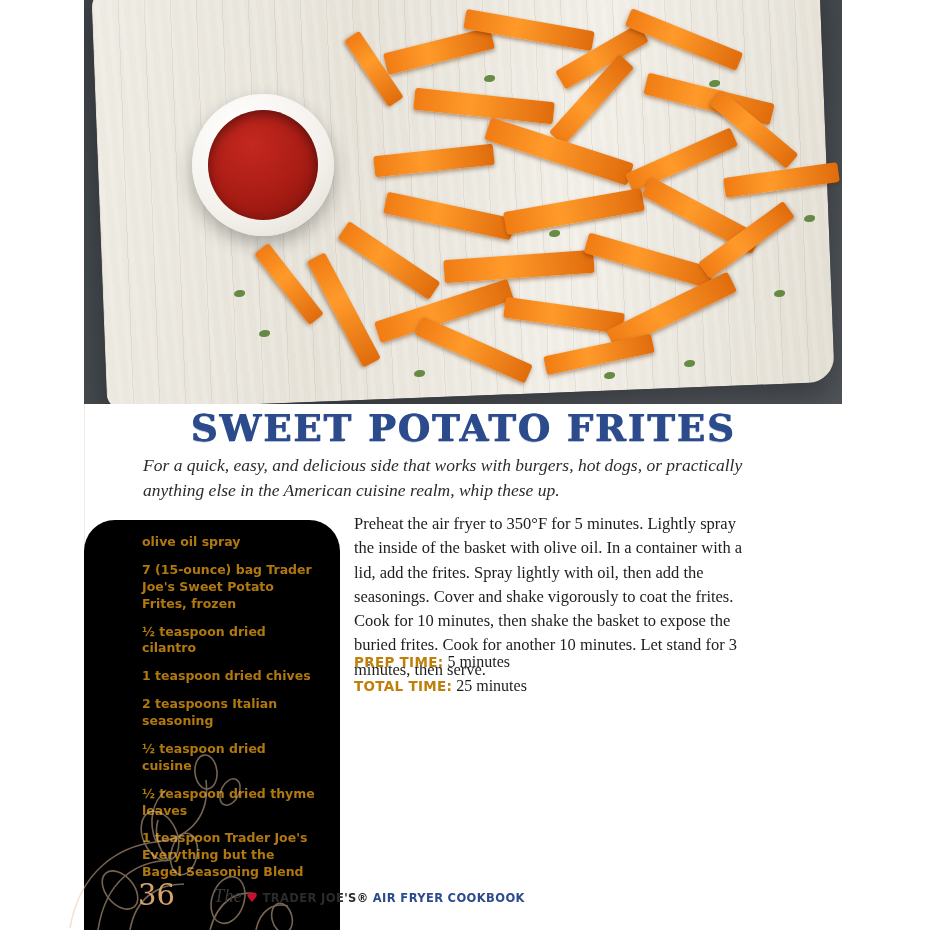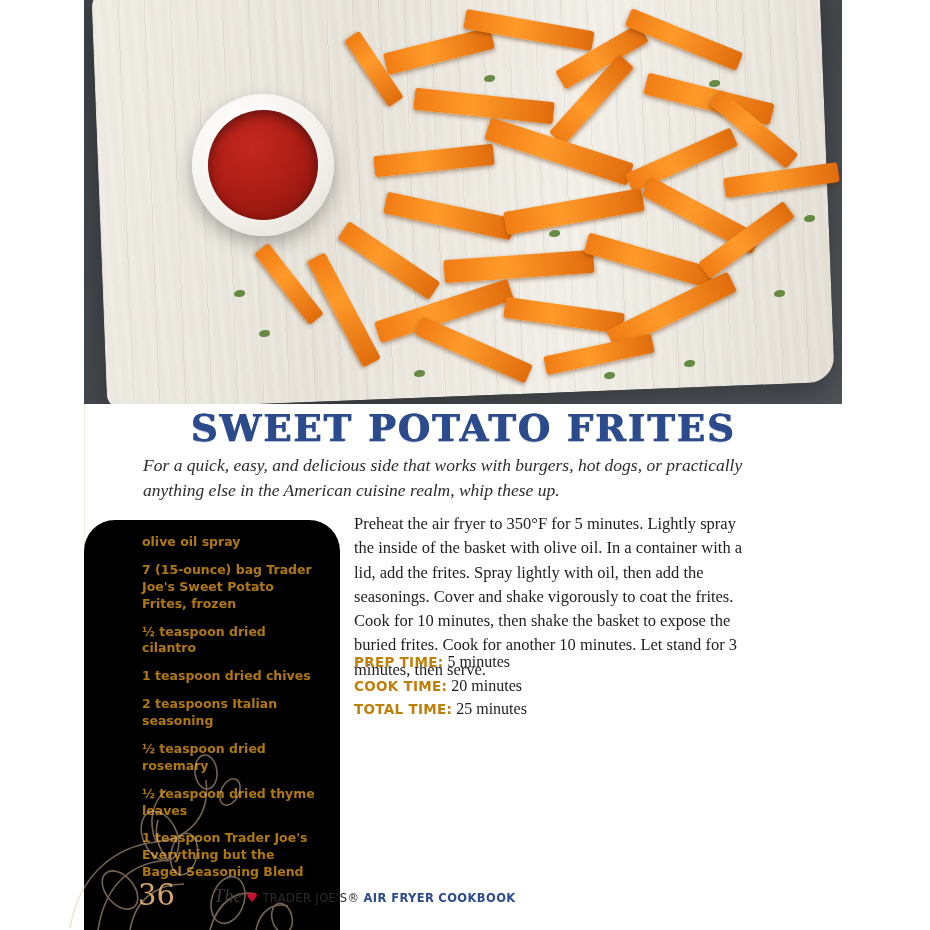--- a/index.html
+++ b/index.html
@@ -231,21 +231,21 @@
     color: #3c3c3c;
     white-space: nowrap;
   }
   .footer-line .the {
     font-family: "Liberation Serif", serif;
     font-style: italic;
     font-size: 18px;
     color: #3c3c3c;
   }
   .footer-line .heart { color: #c8102e; font-size: 13px; }
-  .footer-line .tj { font-weight: 400; color: #2b2b2b; }
+  .footer-line .tj { font-weight: 700; color: #2b2b2b; }
   .footer-line .blue { font-weight: 700; color: #2c4b8c; }
 </style>
 </head>
 <body>
 
 <div class="page">
 
   <div class="left-gutter"></div>
 
   <div class="photo">
@@ -297,37 +297,33 @@
 
   <div class="intro">For a quick, easy, and delicious side that works with burgers, hot dogs, or practically anything else in the American cuisine realm, whip these up.</div>
 
   <div class="ing-panel">
     <ul class="ing-list">
       <li>olive oil spray</li>
       <li>7 (15-ounce) bag Trader Joe's Sweet Potato Frites, frozen</li>
       <li>½ teaspoon dried cilantro</li>
       <li>1 teaspoon dried chives</li>
       <li>2 teaspoons Italian seasoning</li>
-      <li>½ teaspoon dried rosemary</li>
+      <li>½ teaspoon dried cuisine</li>
       <li>½ teaspoon dried thyme leaves</li>
       <li>1 teaspoon Trader Joe's Everything but the Bagel Seasoning Blend</li>
     </ul>
     <div class="yield-bar">YIELD: 5 SERVINGS</div>
   </div>
 
   <div class="directions">Preheat the air fryer to 350°F for 5 minutes. Lightly spray the inside of the basket with olive oil. In a container with a lid, add the frites. Spray lightly with oil, then add the seasonings. Cover and shake vigorously to coat the frites. Cook for 10 minutes, then shake the basket to expose the buried frites. Cook for another 10 minutes. Let stand for 3 minutes, then serve.</div>
 
   <div class="times">
     <div>
       <span class="lbl">PREP TIME:</span>
       <span>5 minutes</span>
-    </div>
-    <div>
-      <span class="lbl">COOK TIME:</span>
-      <span>20 minutes</span>
     </div>
     <div>
       <span class="lbl">TOTAL TIME:</span>
       <span>25 minutes</span>
     </div>
   </div>
 
   <svg class="flourish" viewBox="0 0 330 180">
     <g fill="none" stroke="#e9c6a4" stroke-width="1.6">
       <path d="M10,178 C20,120 60,96 96,92 C132,88 150,64 146,30"></path>

